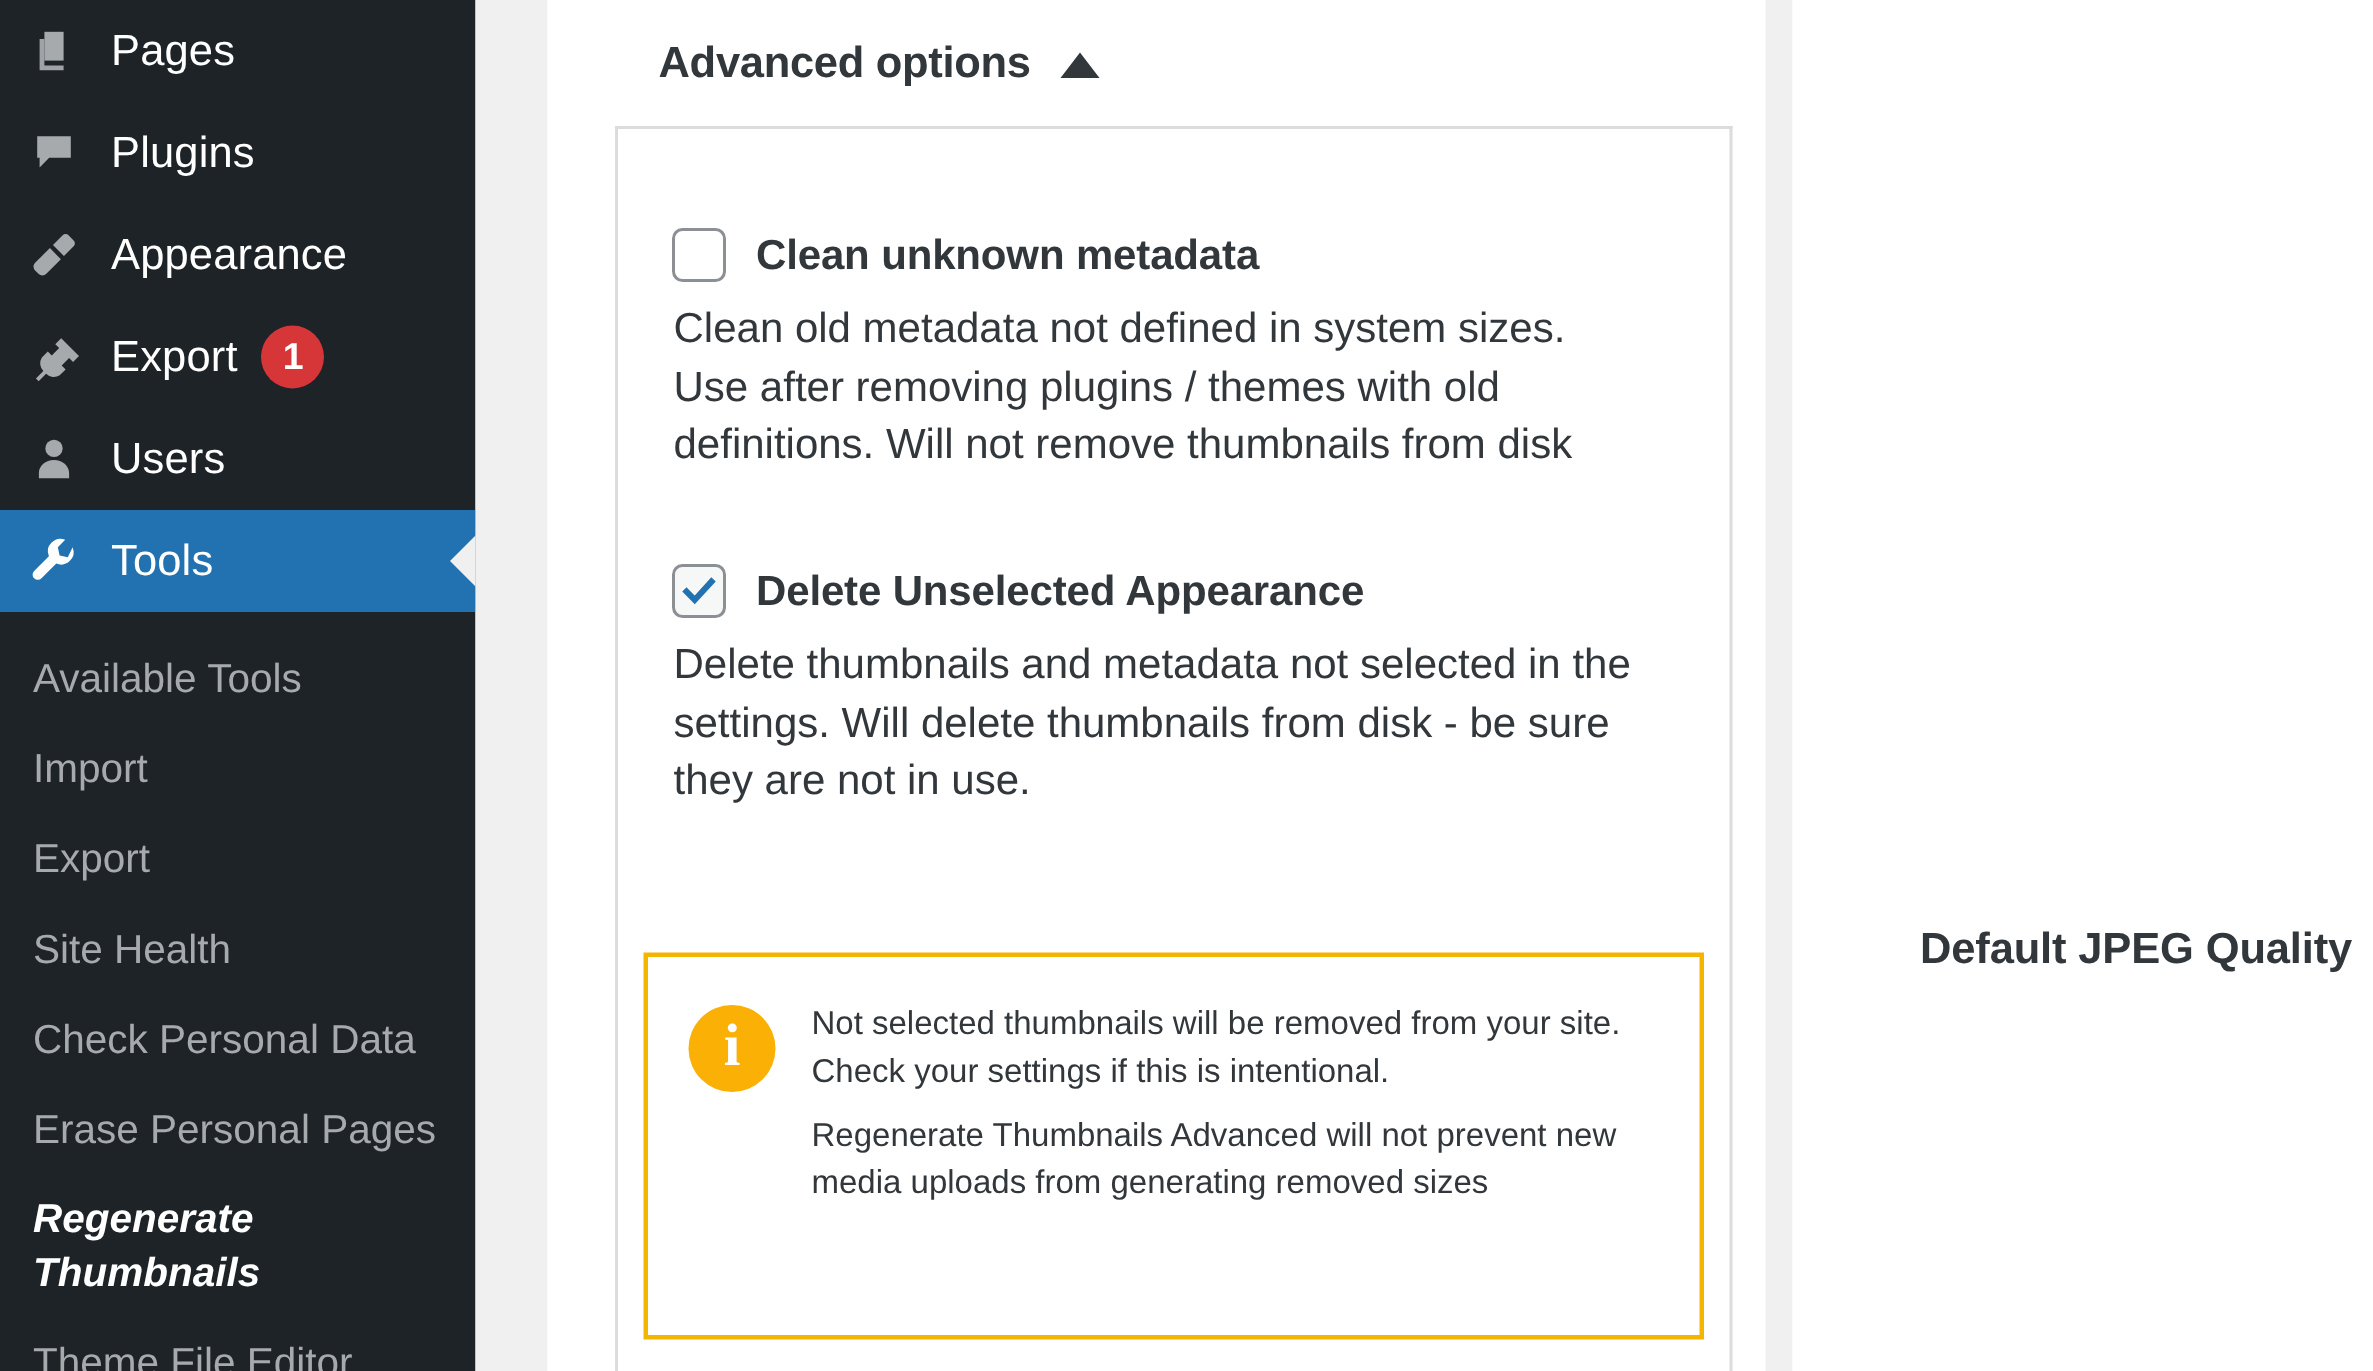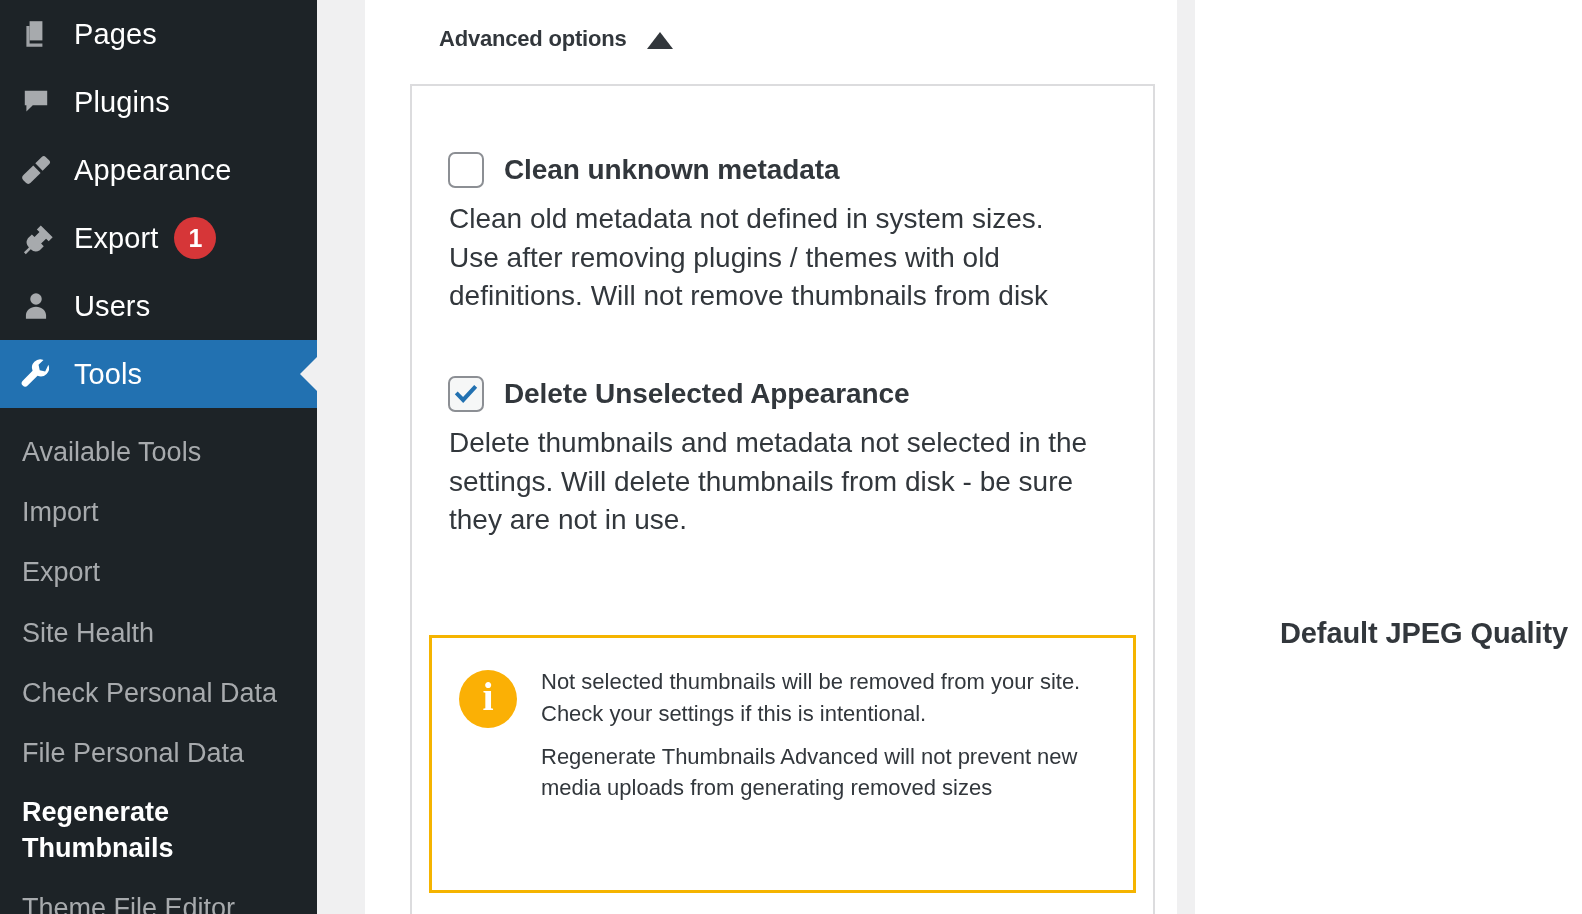--- a/index.html
+++ b/index.html
@@ -73,20 +73,21 @@
     color: #a7aaad;
     cursor: pointer;
     white-space: nowrap;
   }
   .sub-item.active {
     color: #ffffff;
     font-weight: 700;
     white-space: normal;
     max-width: 260px;
     line-height: 1.32;
+    font-style: italic;
   }
 
   
   .gutter-left {
     position: absolute; left: 317px; top: 0;
     width: 48px; height: 914px;
     background: #f0f0f1;
   }
   .gutter-right {
     position: absolute; left: 1177px; top: 0;
@@ -98,21 +99,21 @@
   #content {
     position: absolute; left: 365px; top: 0;
     width: 812px; height: 914px;
     background: #ffffff;
   }
   .section-header {
     display: flex; align-items: center;
     padding: 26px 0 0 74px;
   }
   .section-title {
-    font-size: 22px;
+    font-size: 29px;
     font-weight: 700;
     color: #32373c;
     letter-spacing: -.2px;
   }
   .toggle-caret {
     margin-left: 20px;
     width: 0; height: 0;
     border-left: 13px solid transparent;
     border-right: 13px solid transparent;
     border-bottom: 17px solid #32373c;
@@ -290,21 +291,21 @@
       </div>
 
     </div>
 
     <div class="submenu">
       <span class="sub-item">Available Tools</span>
       <span class="sub-item">Import</span>
       <span class="sub-item">Export</span>
       <span class="sub-item">Site Health</span>
       <span class="sub-item">Check Personal Data</span>
-      <span class="sub-item">File Personal Data</span>
+      <span class="sub-item">Erase Personal Pages</span>
       <span class="sub-item active">Regenerate Thumbnails</span>
       <span class="sub-item">Theme File Editor</span>
     </div>
   </nav>
 
   <div class="gutter-left"></div>
 
   <main id="content">
 
     <div class="section-header">

